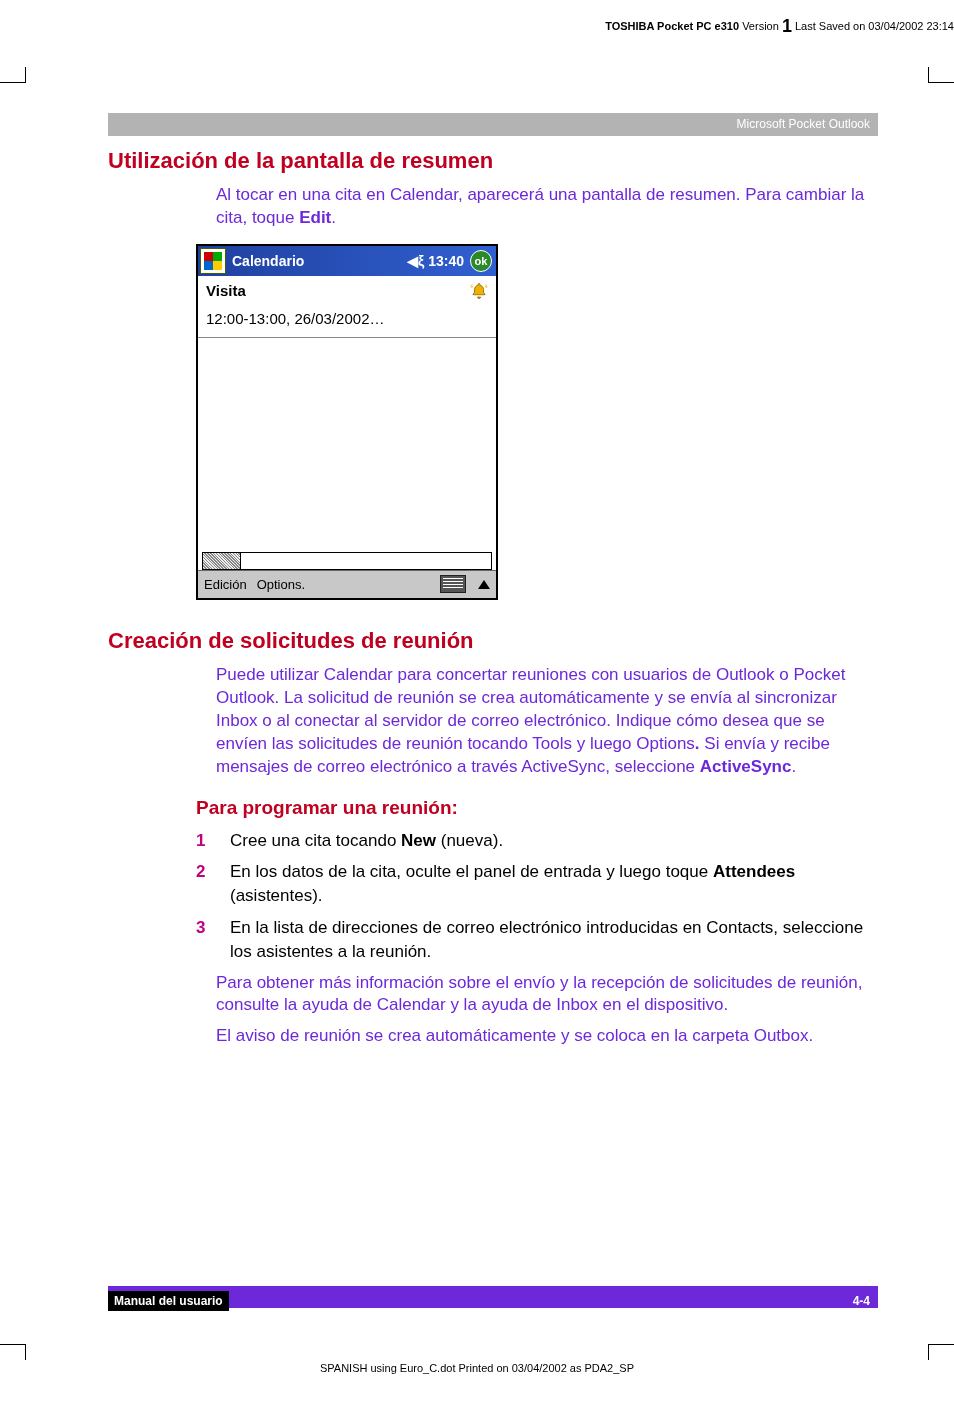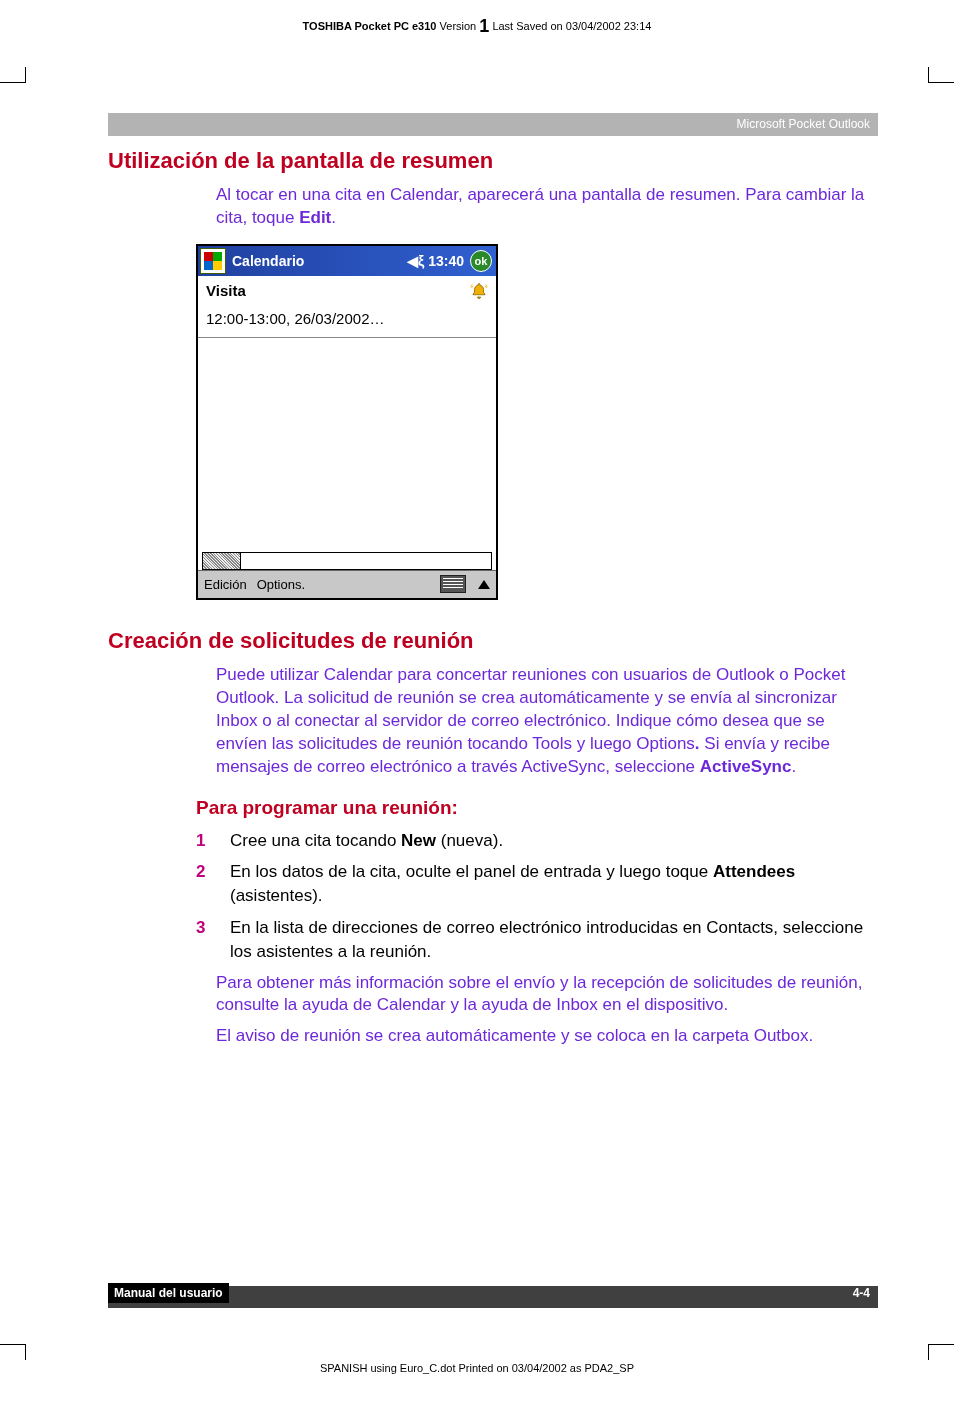--- a/index.html
+++ b/index.html
@@ -16,21 +16,21 @@
   .crop.tr-h { top: 82px; right: 0; width: 26px; height: 1px; }
   .crop.tr-v { top: 67px; right: 25px; width: 1px; height: 16px; }
   .crop.bl-h { bottom: 63px; left: 0; width: 26px; height: 1px; }
   .crop.bl-v { bottom: 48px; left: 25px; width: 1px; height: 16px; }
   .crop.br-h { bottom: 63px; right: 0; width: 26px; height: 1px; }
   .crop.br-v { bottom: 48px; right: 25px; width: 1px; height: 16px; }
 
   .header {
     position: absolute;
     top: 16px; left: 0; right: 0;
-    text-align: center;
+    text-align: right;
     font-size: 11px;
     color: #000;
   }
   .header .b { font-weight: bold; }
   .header .v { font-size: 18px; font-weight: bold; vertical-align: -2px; }
 
   .gray-band {
     position: absolute;
     top: 113px; left: 108px; width: 770px; height: 23px;
     background: #b3b3b3;
@@ -202,24 +202,24 @@
     color: #c00080;
     font-weight: bold;
     min-width: 16px;
   }
 
   .footer-bar {
     position: absolute;
     left: 108px; width: 770px;
     bottom: 100px;
     height: 22px;
-    background: #404040;
+    background: #6d28d9;
     color: #fff;
     font-size: 12px;
-    display: flex; align-items: flex-start;
+    display: flex; align-items: flex-end;
     padding: 0 8px;
     font-weight: bold;
   }
   .footer-bar .left-box {
     background: #000;
     padding: 3px 6px;
     margin: -3px 0 -3px -8px;
   }
   .footer-bar .spacer { flex: 1; }
 

